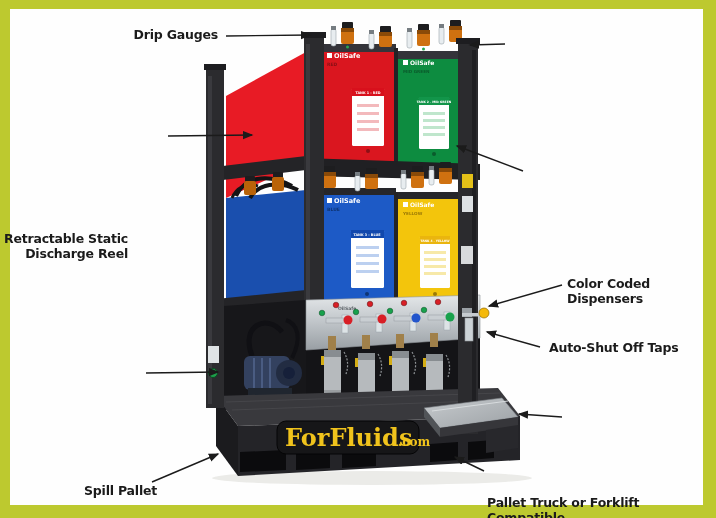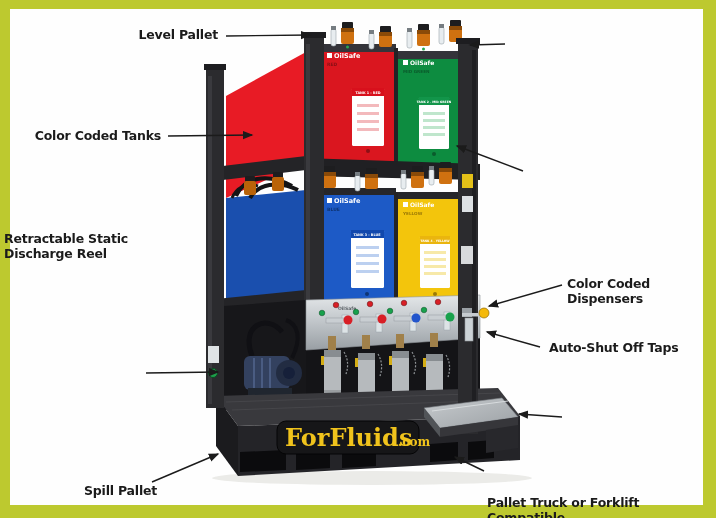--- a/index.html
+++ b/index.html
@@ -8,21 +8,21 @@
     background:#bdc92f; 
     font-family:"DejaVu Sans","Liberation Sans",sans-serif;
   }
   #photo-area{position:absolute;left:10px;top:9px;width:693px;height:496px;background:#fefefe;}
   #scene{position:absolute;left:0;top:0;width:716px;height:518px;}
   .callout{
     position:absolute;
     font-weight:bold;font-size:12.5px;line-height:15px;letter-spacing:-0.2px;
     color:#1b1b1b;white-space:pre-line;
   }
-  .ra{}
+  .ra{text-align:right;}
   svg text{font-family:"DejaVu Sans","Liberation Sans",sans-serif;}
   .serif{font-family:"DejaVu Serif","Liberation Serif",serif;}
 </style>
 </head>
 <body>
 
 <div id="stage">
   <div id="photo-area"></div>
 
   <svg id="scene" viewBox="0 0 716 518">
@@ -360,21 +360,20 @@
       <line x1="523" y1="171" x2="457" y2="146" marker-end="url(#ah)"></line>
       <line x1="562" y1="285" x2="489" y2="306" marker-end="url(#ah)"></line>
       <line x1="540" y1="347" x2="487" y2="332" marker-end="url(#ah)"></line>
       <line x1="146" y1="373" x2="218" y2="372" marker-end="url(#ah)"></line>
       <line x1="562" y1="417" x2="519" y2="414" marker-end="url(#ah)"></line>
       <line x1="152" y1="482" x2="218" y2="454" marker-end="url(#ah)"></line>
       <line x1="484" y1="471" x2="455" y2="457" marker-end="url(#ah)"></line>
     </g>
   </svg>
 
-  <div class="callout" style="right:498px;top:27px;">Level Pallet</div>
-  <div class="callout" style="right:555px;top:128px;">Color Coded Tanks</div>
+  <div class="callout" style="right:498px;top:27px;">Drip Gauges</div>
   <div class="callout ra" style="right:588px;top:231px;">Retractable Static
 Discharge Reel</div>
   <div class="callout" style="left:567px;top:276px;">Color Coded Dispensers</div>
   <div class="callout" style="left:549px;top:340px;">Auto-Shut Off Taps</div>
   <div class="callout" style="left:84px;top:470px;margin-top:13px;">Spill Pallet</div>
   <div class="callout" style="left:487px;top:495px;">Pallet Truck or Forklift Compatible</div>
 </div>
 
 </body></html>

